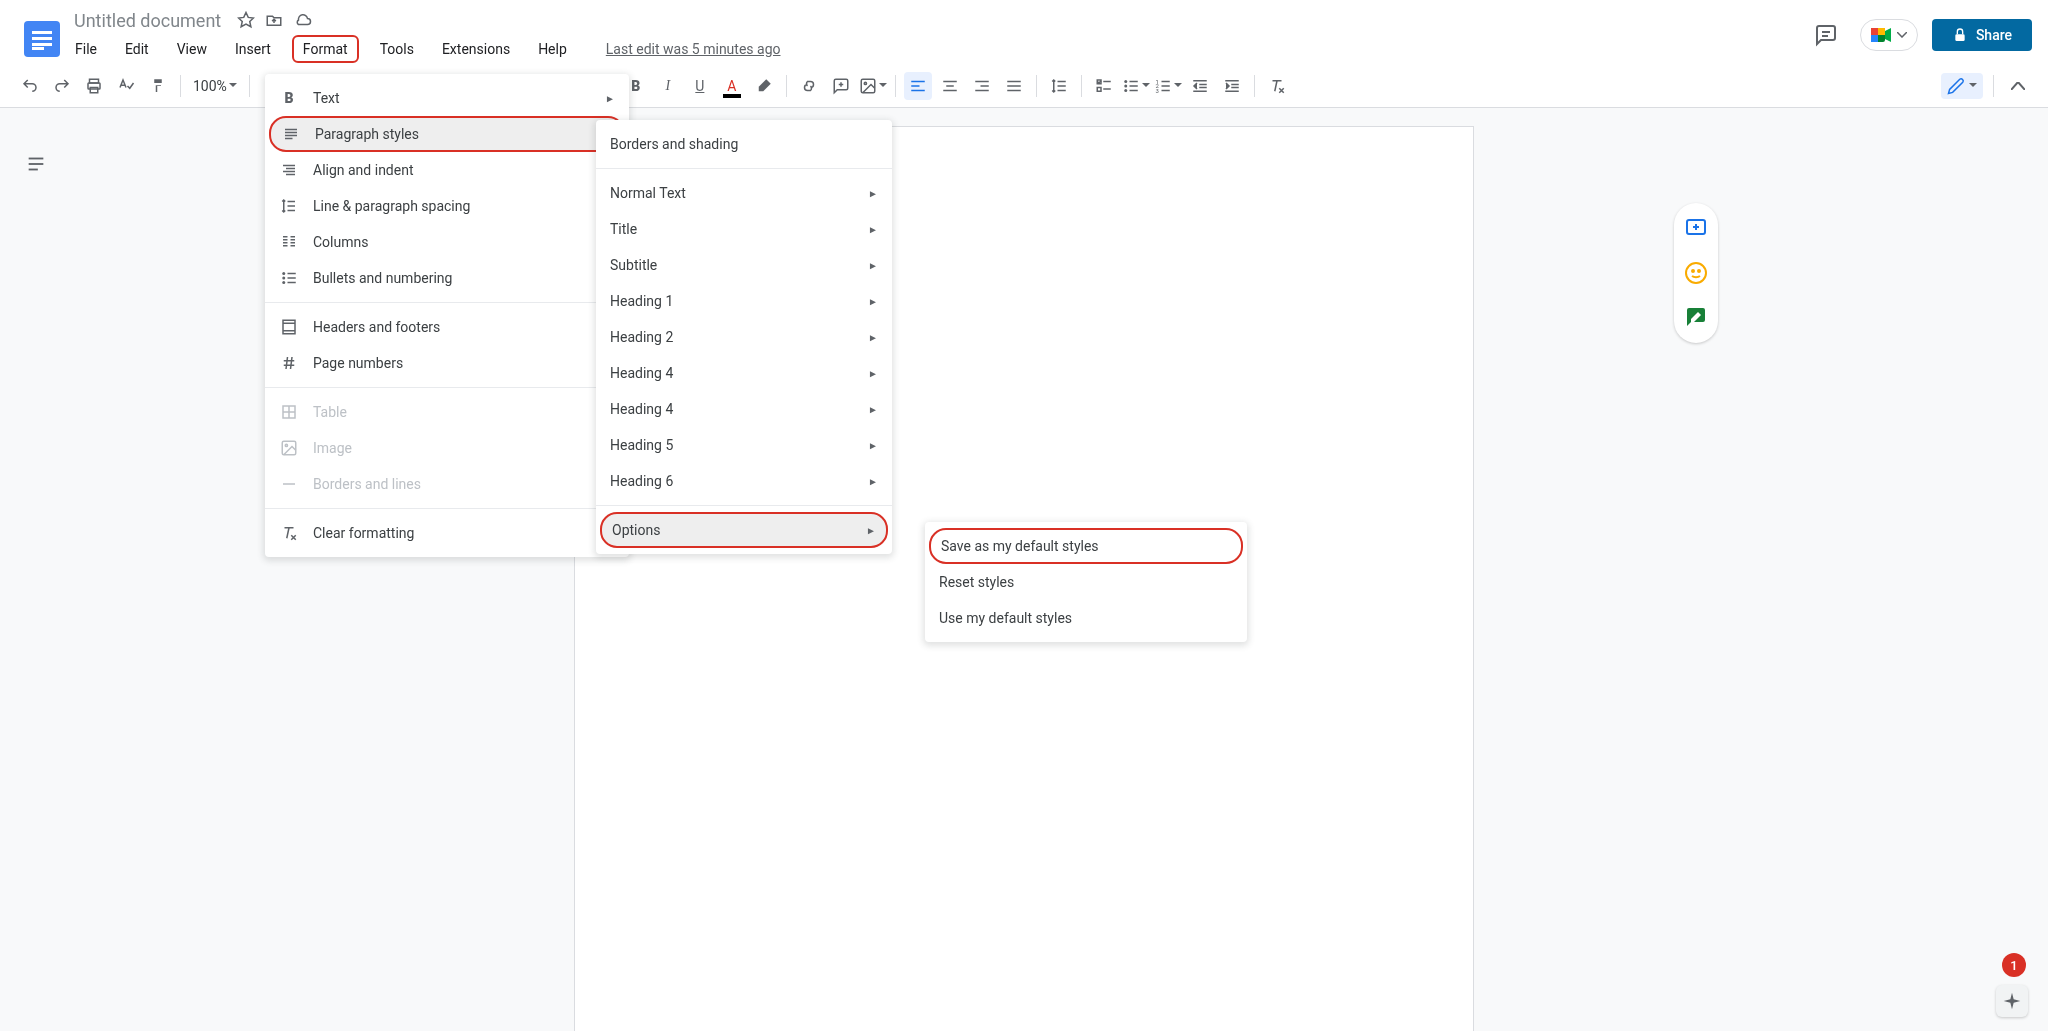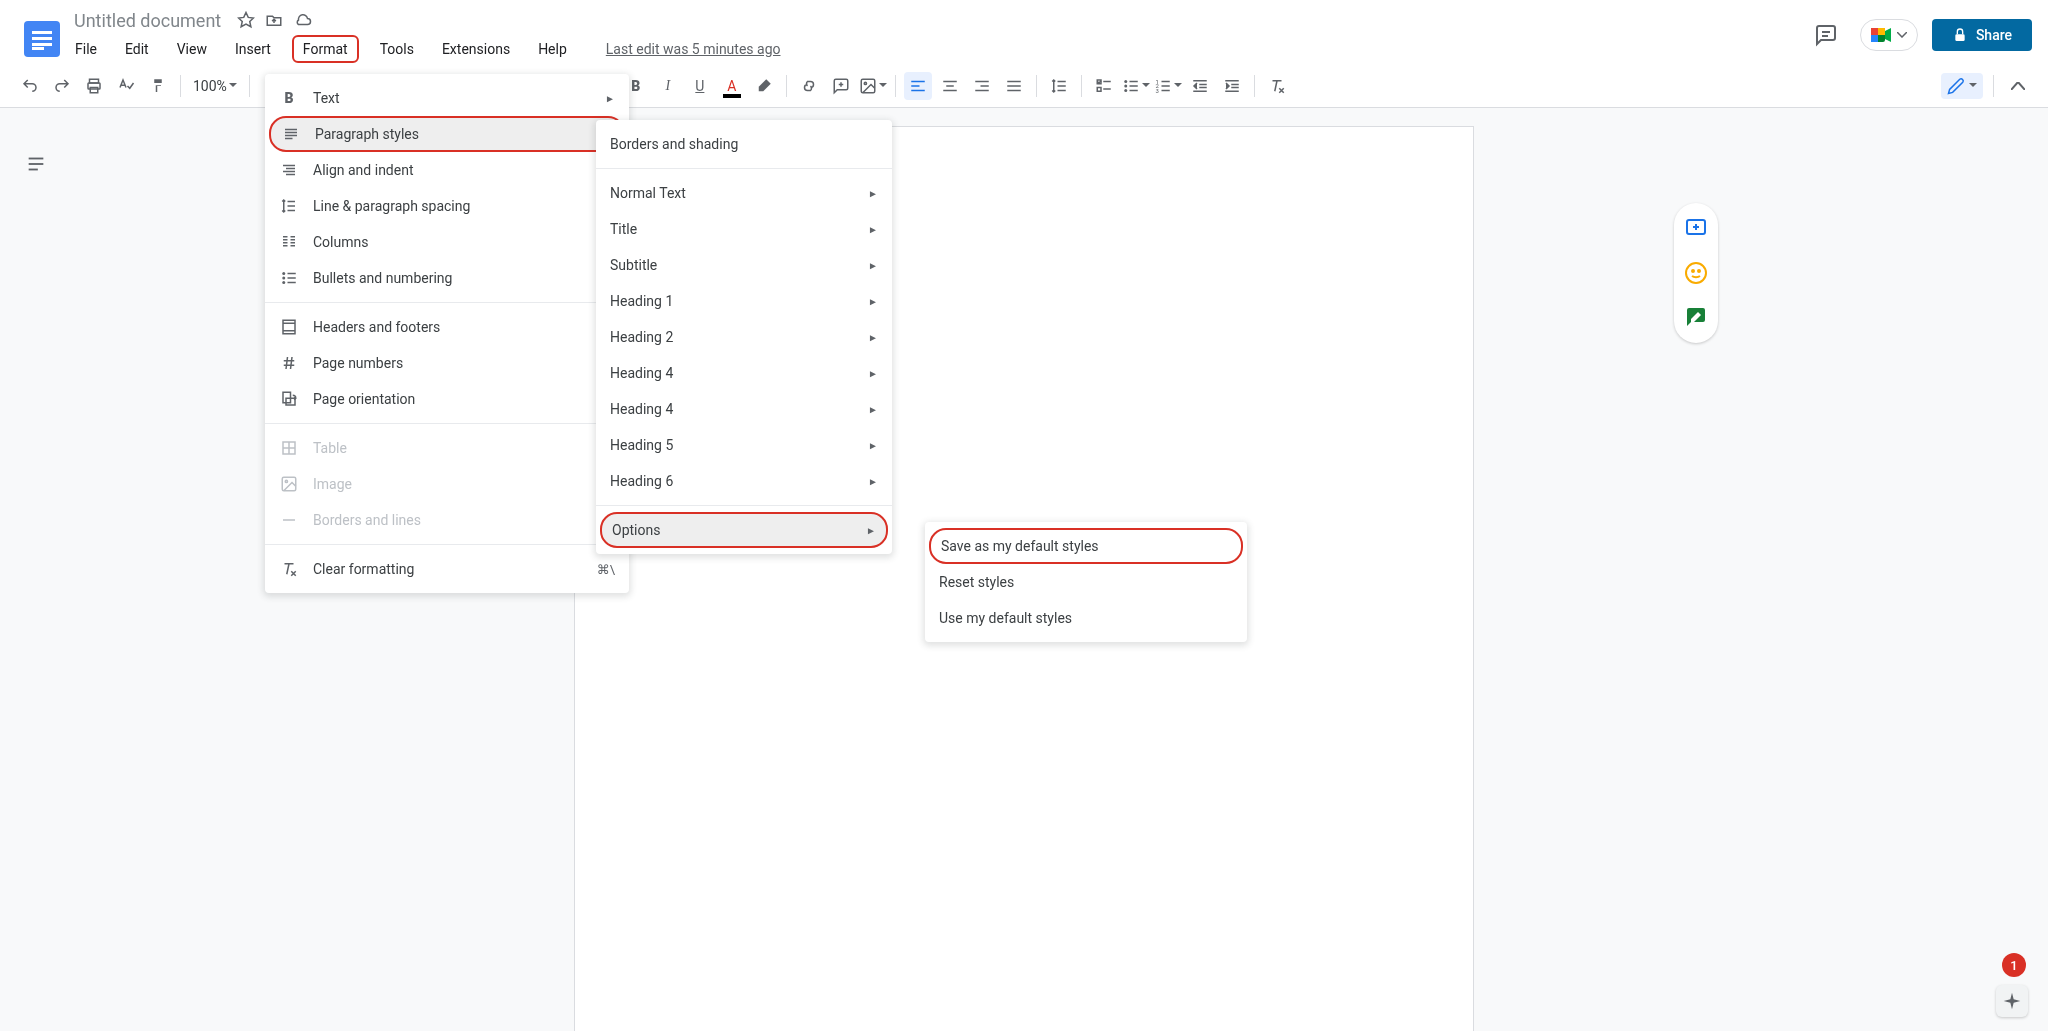--- a/index.html
+++ b/index.html
@@ -473,30 +473,20 @@
       <span class="dd-icon">
         <svg width="18" height="18" viewBox="0 0 24 24" fill="none" stroke="#5f6368" stroke-width="2">
           <line x1="5" y1="9" x2="19" y2="9"></line>
           <line x1="5" y1="15" x2="19" y2="15"></line>
           <line x1="10" y1="4" x2="8" y2="20"></line>
           <line x1="16" y1="4" x2="14" y2="20"></line>
         </svg>
       </span>
       <span class="dd-label">Page numbers</span>
     </div>
-    <div class="dd-item">
-      <span class="dd-icon">
-        <svg width="18" height="18" viewBox="0 0 24 24" fill="none" stroke="#5f6368" stroke-width="2">
-          <rect x="4" y="3" width="10" height="14"></rect>
-          <rect x="8" y="11" width="12" height="9"></rect>
-          <path d="M17 7 a4 4 0 0 1 4 4 M19 9 L21 11 L19 13" fill="none"></path>
-        </svg>
-      </span>
-      <span class="dd-label">Page orientation</span>
-    </div>
     <div class="dd-sep"></div>
     <div class="dd-item disabled">
       <span class="dd-icon">
         <svg width="18" height="18" viewBox="0 0 24 24" fill="none" stroke="#bdc1c6" stroke-width="2">
           <rect x="4" y="4" width="16" height="16"></rect>
           <line x1="4" y1="12" x2="20" y2="12"></line>
           <line x1="12" y1="4" x2="12" y2="20"></line>
         </svg>
       </span>
       <span class="dd-label">Table</span>

